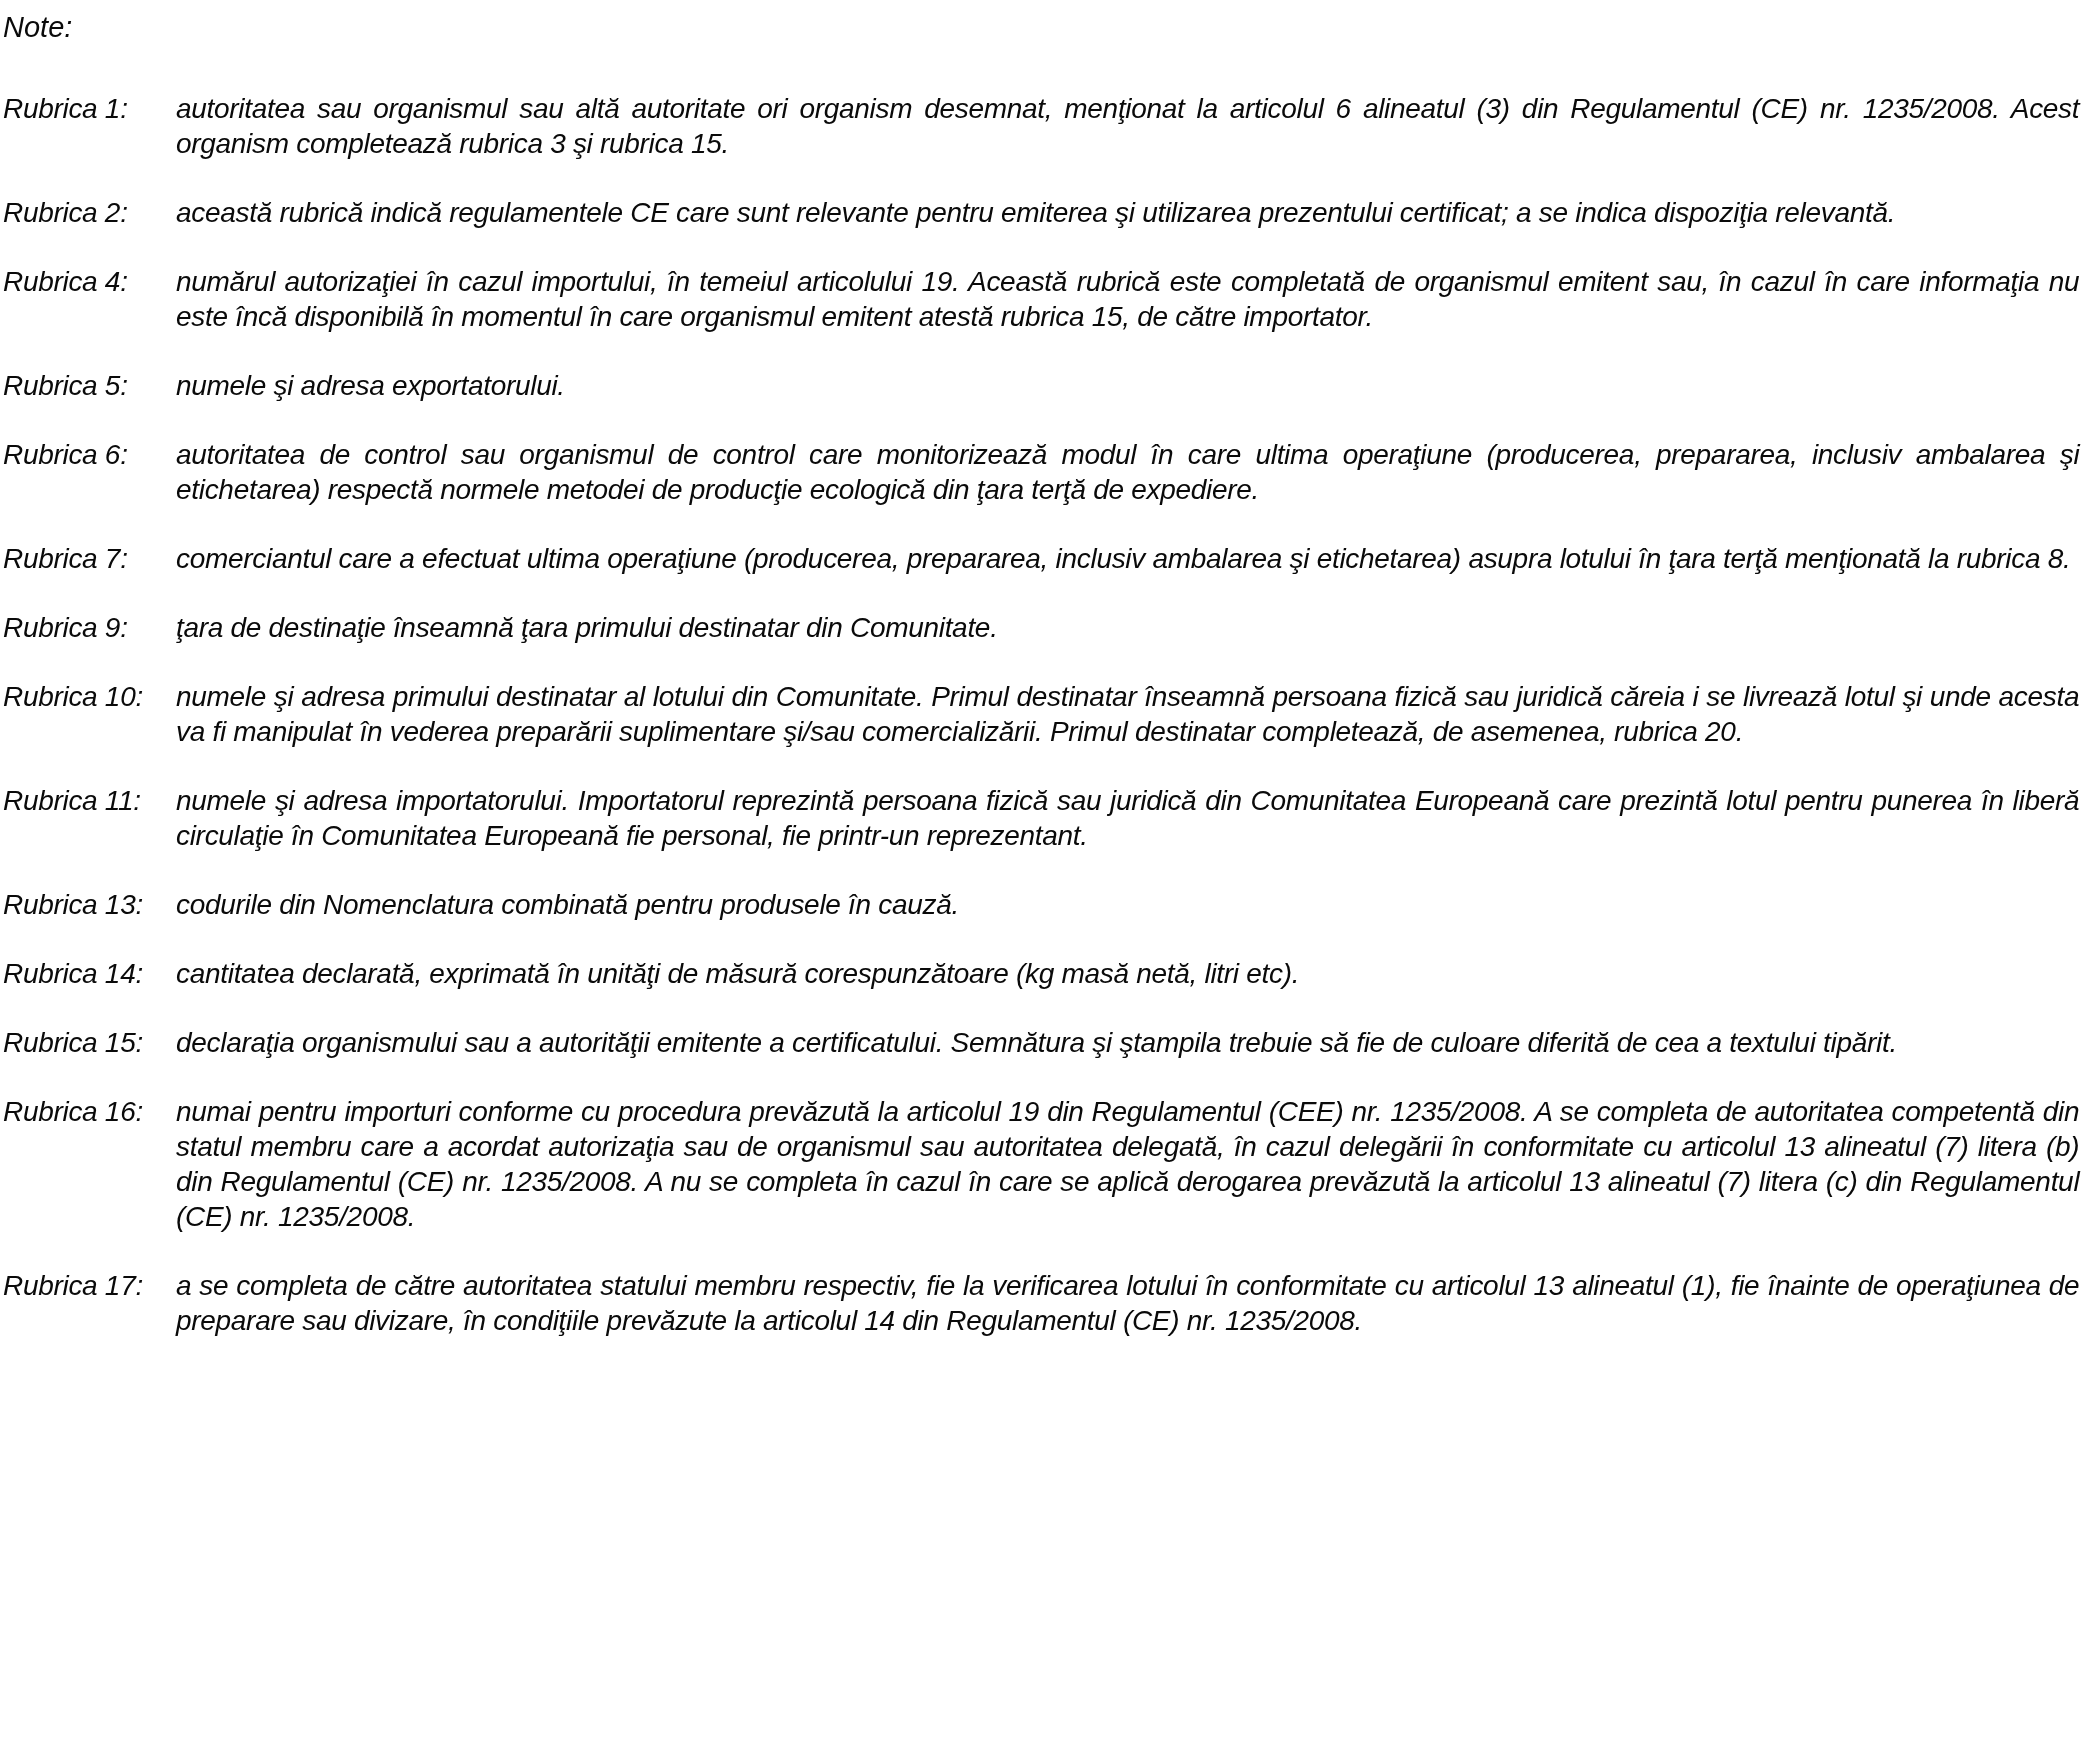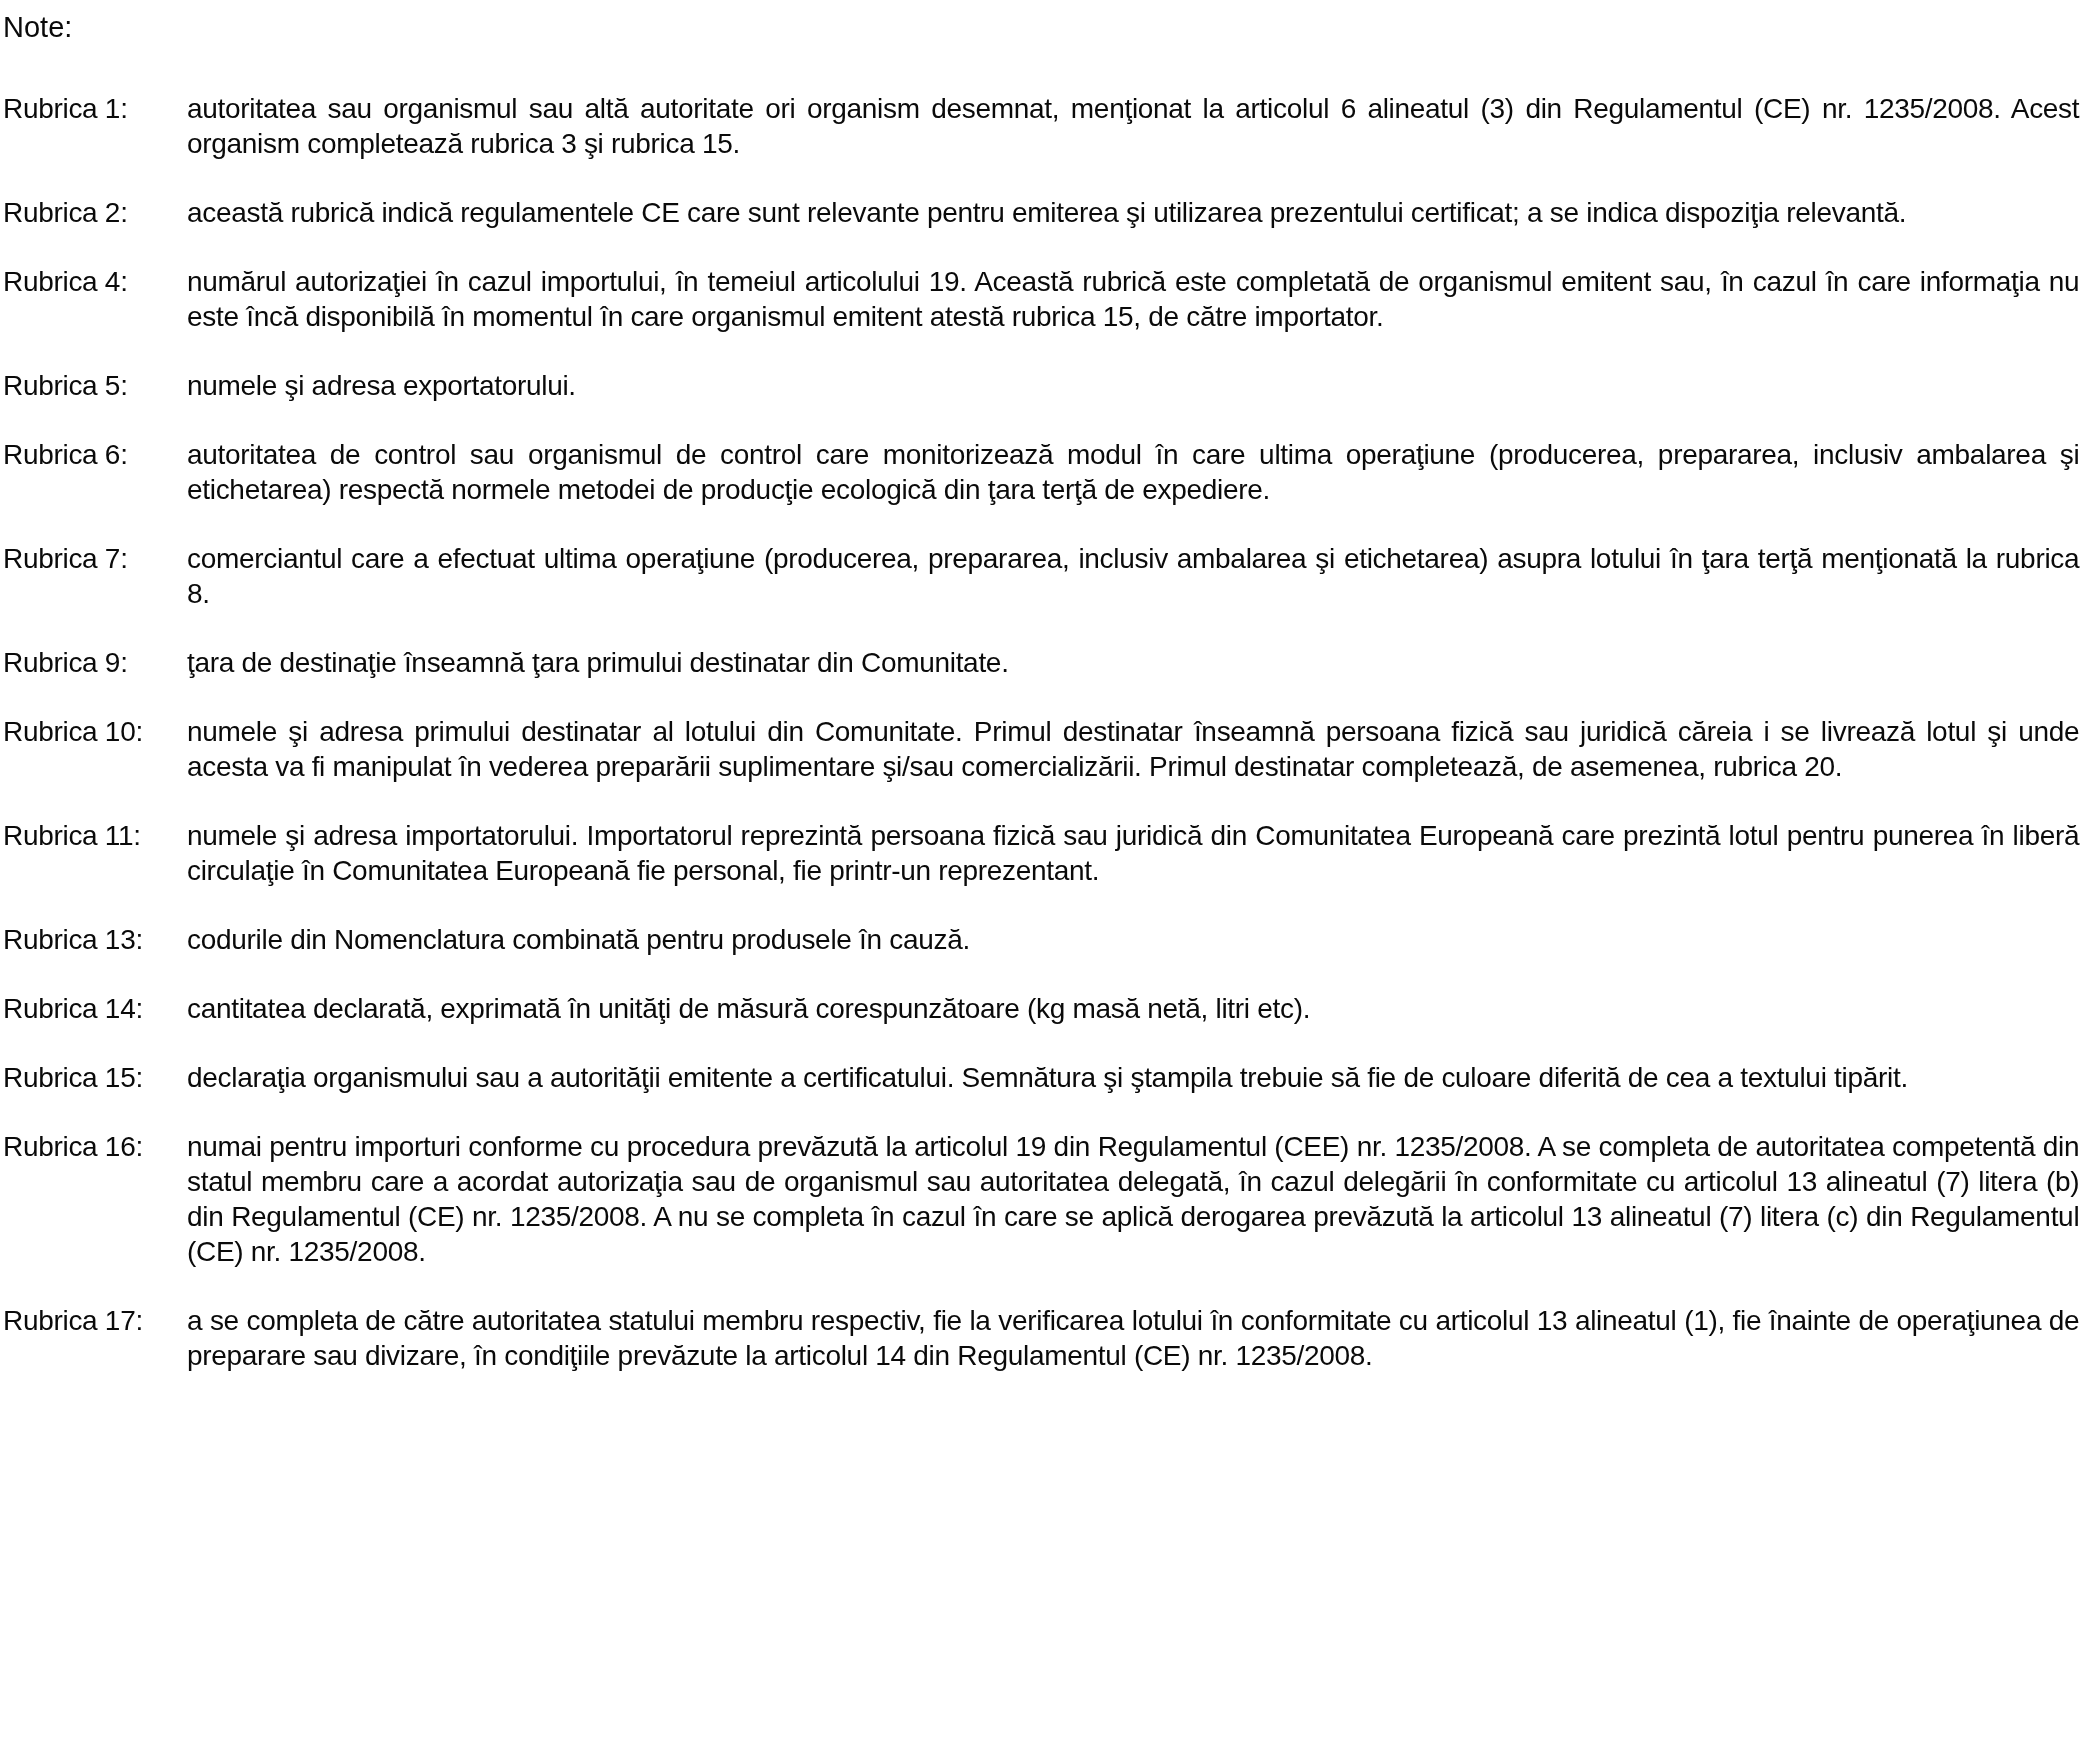--- a/index.html
+++ b/index.html
@@ -16,32 +16,34 @@
     -webkit-font-smoothing: antialiased;
   }
   .page {
     box-sizing: border-box;
     width: 2097px;
     height: 1743px;
     padding: 10.3px 17.7px 0 3px;
     background: #ffffff;
   }
   .note {
+    font-style: italic;
     font-size: 29px;
     line-height: 35px;
     margin: 0 0 46px 0;
   }
   .entry {
     display: grid;
     grid-template-columns: 170px 1fr;
-    column-gap: 14px;
+    column-gap: 3px;
     margin-bottom: 34px;
     font-size: 28px;
     line-height: 35px;
     letter-spacing: -0.3px;
+    font-style: italic;
   }
   .entry .label {
     white-space: nowrap;
   }
   .entry .body {
     text-align: justify;
     text-align-last: left;
   }
 </style>
 </head>

